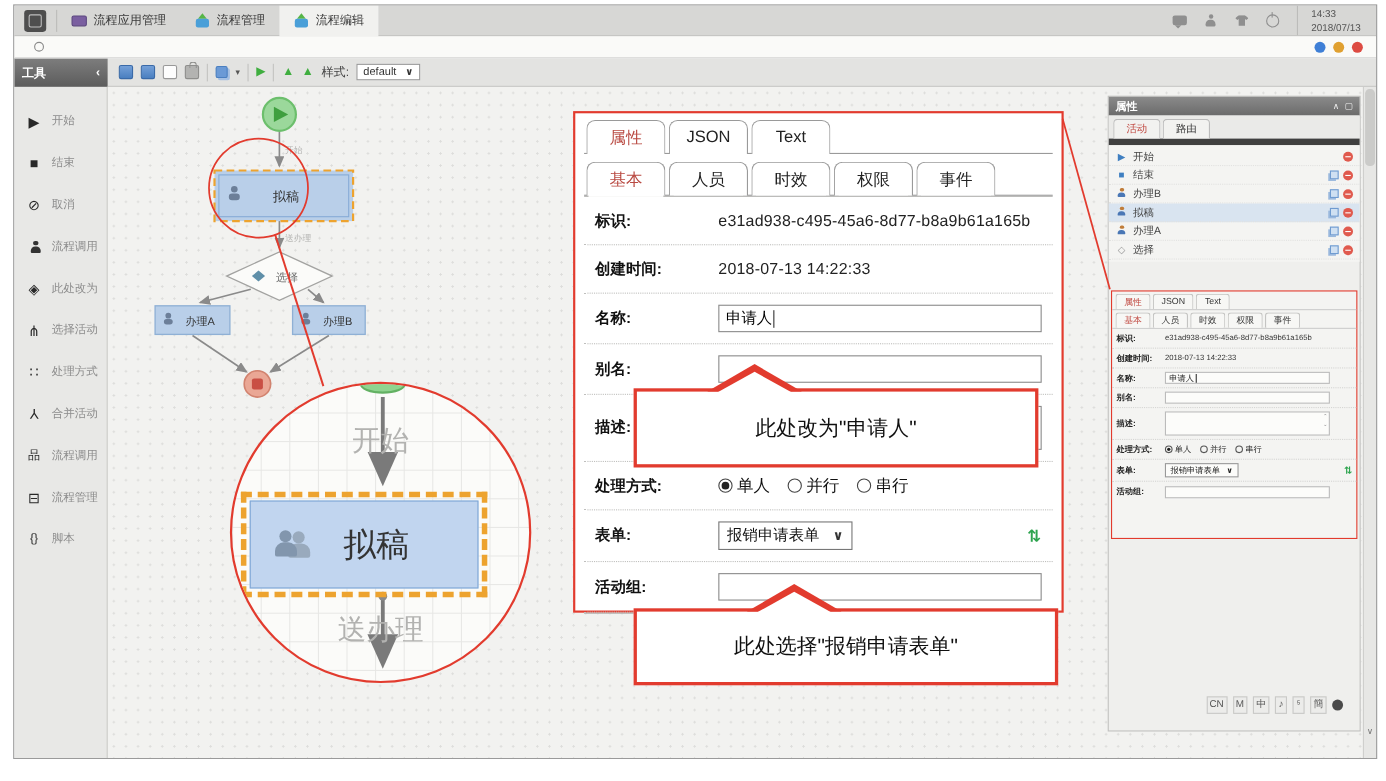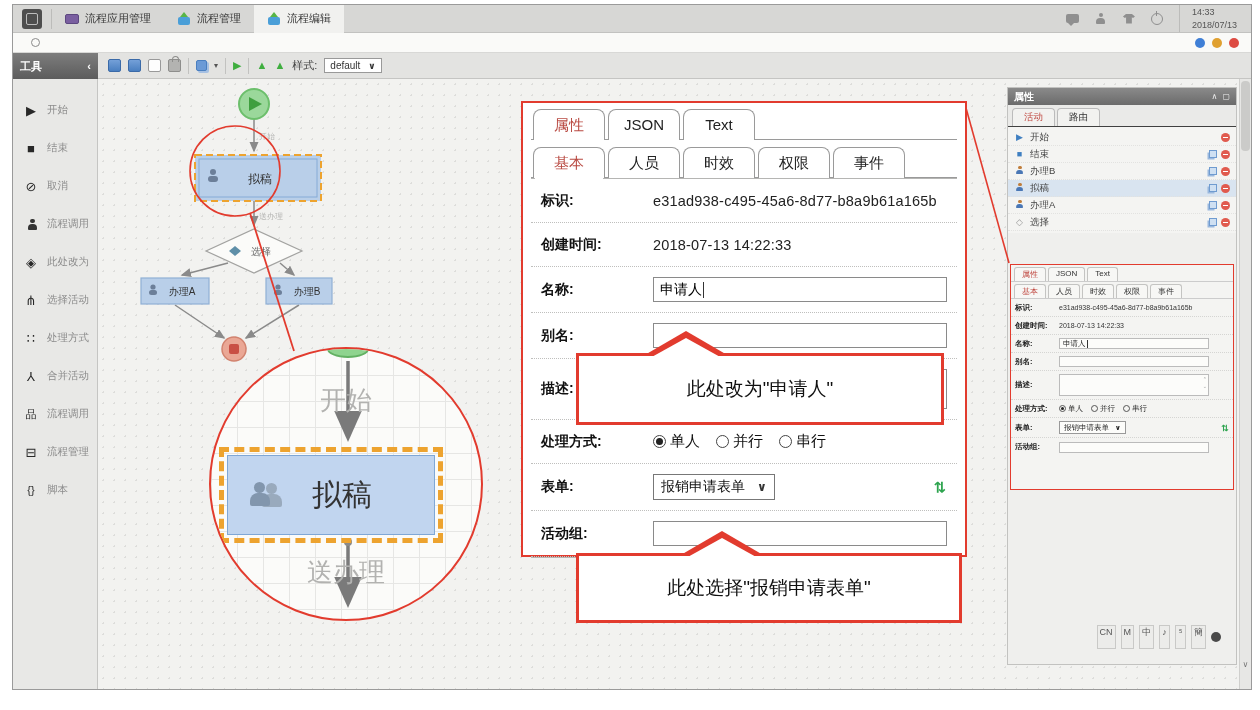--- a/index.html
+++ b/index.html
@@ -103,21 +103,21 @@
   .notch::after { content:""; position:absolute; left:-36px; top:7px; width:0; height:0; border-left:36px solid transparent; border-right:36px solid transparent; border-bottom:20px solid #fff; }
   .callout1 { left:478px; top:274px; width:368px; height:72px; }
   .callout1 .notch { left:64px; }
   .callout2 { left:478px; top:474px; width:386px; height:70px; }
   .callout2 .notch { left:100px; }
 
   
   .rpanel { position:absolute; right:2px; top:8px; width:230px; height:578px; background:#efefed; border:1px solid #c2c2c0; z-index:10; }
   .rp-header { height:17px; background:linear-gradient(#8a8a8a,#6b6b6b); color:#fff; font-size:10px; font-weight:bold; display:flex; align-items:center; padding:0 6px; }
   .rp-header .hicons { margin-left:auto; display:flex; gap:5px; font-size:8px; color:#eee; font-weight:normal; }
-  .rp-tabs { display:flex; gap:2px; padding:3px 4px 0; border-bottom:1px solid #404040; background:#eaeae8; }
+  .rp-tabs { display:flex; gap:2px; padding:3px 4px 0; border-bottom:6px solid #404040; background:#eaeae8; }
   .rp-tab { font-size:9.5px; padding:2px 11px; border:1px solid #bbb; border-bottom:none; border-radius:4px 4px 0 0; background:#f2f2f0; color:#333; }
   .rp-tab.active { color:#c04840; }
   .rp-list { background:#f4f4f2; padding:2px 0; }
   .rp-row { height:17px; display:flex; align-items:center; padding:0 6px; gap:5px; font-size:9.5px; color:#444; border-bottom:1px dotted #e2e2e0; }
   .rp-row.selected { background:#d9e4f0; }
   .rp-ic { width:11px; text-align:center; font-size:9px; line-height:1; flex:none; }
   .blue { color:#3f7fc1; }
   .gray { color:#999; }
   .person.small { width:9px; height:9px; color:#4a77b5; }
   .person.small::before { left:3px; width:3.5px; height:3.5px; background:#c07d3a; }
@@ -139,21 +139,21 @@
   .m-textarea { border:1px solid #bbb; height:22px; width:150px; background:#fcfcfa; position:relative; }
   .m-spin { position:absolute; right:1px; top:1px; font-size:5px; color:#999; line-height:1.4; text-align:center; }
   .m-radio { width:7px; height:7px; border:1px solid #555; border-radius:50%; display:inline-block; position:relative; margin-right:2px; vertical-align:-1px; }
   .m-radio.sel::after { content:""; position:absolute; inset:1px; border-radius:50%; background:#222; }
   .m-radio-group { display:flex; gap:8px; font-size:7.5px; color:#222; align-items:center; }
   .m-select { border:1px solid #999; height:13px; display:inline-flex; align-items:center; gap:6px; padding:0 4px; font-size:7.5px; background:#fcfcfa; color:#222; }
   .m-refresh { margin-left:auto; color:#2ea44f; font-weight:bold; font-size:9px; display:inline-block; transform:rotate(90deg); }
 
   
   .tray { position:absolute; right:18px; bottom:42px; z-index:45; display:flex; gap:5px; align-items:center; font-size:9px; color:#555; }
-  .tray .titem { border:1px solid #c9c9c7; background:#ececea; padding:0 2px; min-width:11px; text-align:center; height:24px; line-height:12px; }
+  .tray .titem { border:1px solid #c9c9c7; background:#ececea; padding:0 2px; min-width:11px; text-align:center; height:16px; line-height:12px; }
   .tray-dot { width:10px; height:10px; border-radius:50%; background:#4a4a4a; }
 </style>
 </head>
 <body>
 
 <div class="window">
 
   <div class="topbar">
     <span class="appicon"></span>
     <span class="vsep"></span>

